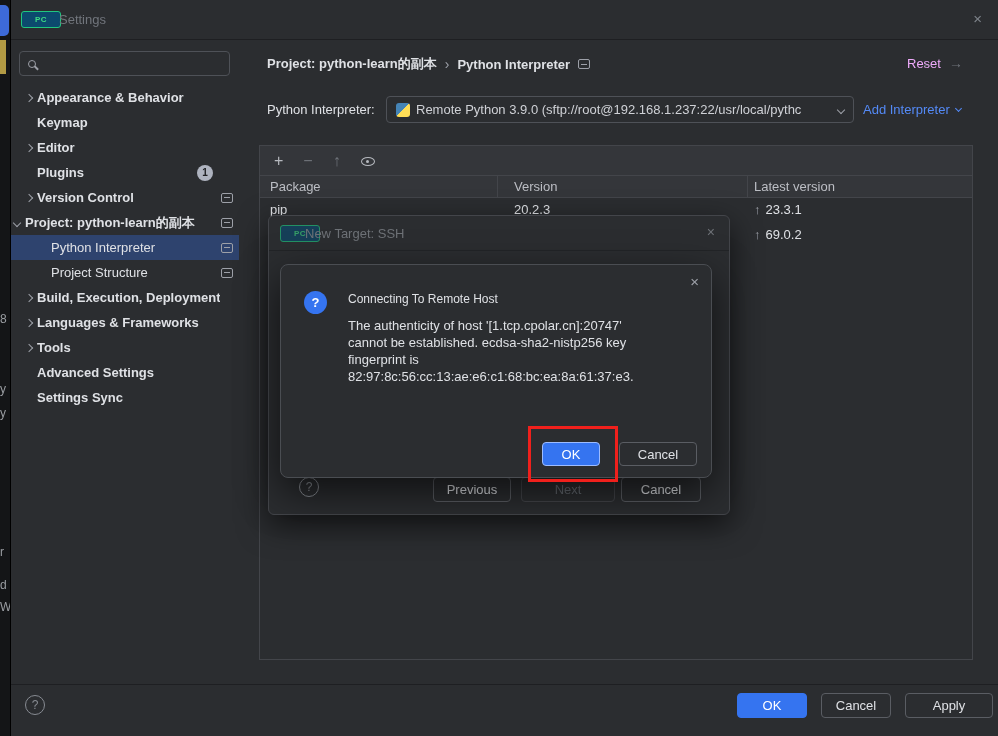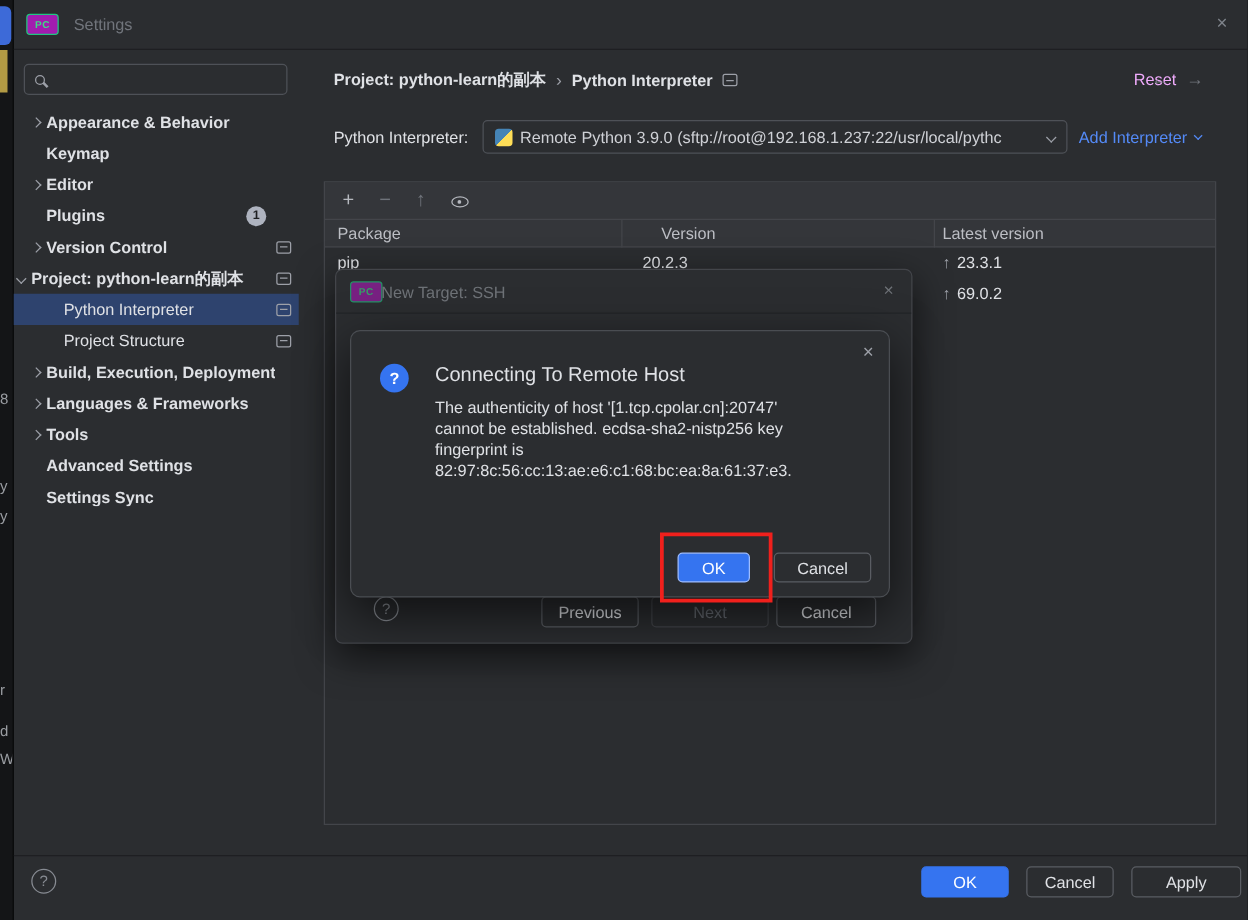--- a/index.html
+++ b/index.html
@@ -9,21 +9,21 @@
 
   
   .bg-blue{position:absolute;left:0;top:5px;width:9px;height:31px;background:#3d6ad8;border-radius:0 5px 5px 0;z-index:1}
   .bg-yellow{position:absolute;left:0;top:40px;width:6px;height:34px;background:#b29a44;z-index:1}
   .frag{position:absolute;left:0;width:10px;overflow:hidden;color:#9a9da2;font-size:12px;z-index:1}
   .f0{top:312px}.f1{top:382px}.f2{top:406px}.f3{top:545px}.f4{top:578px}.f5{top:600px}
 
   
   .win{position:absolute;left:10px;top:0;width:988px;height:736px;background:#2b2d30;border-left:1px solid #000;z-index:2}
   .titlebar{position:absolute;left:0;top:0;width:100%;height:40px;border-bottom:1px solid #1e1f22}
-  .pc-icon{width:26px;height:17px;border-radius:3px;background:#a21caf;border:1px solid #20c780;color:#3ddc84;
+  .pc-icon{width:40px;height:17px;border-radius:3px;background:#0c4a6e;border:1px solid #20c780;color:#3ddc84;
            font-size:8px;font-weight:700;display:flex;align-items:center;justify-content:center;letter-spacing:.5px;flex:none}
   .tb-pc{position:absolute;left:10px;top:11px}
   .win-title{position:absolute;left:48px;top:12px;color:#71757c}
   .close-x{position:absolute;right:16px;top:10px;color:#7e838a;font-size:15px;cursor:pointer}
 
   
   .search{position:absolute;left:8px;top:51px;width:211px;height:25px;background:#2b2d30;border:1px solid #4e5157;border-radius:4px;
           display:flex;align-items:center;padding:0 8px;gap:7px}
   .mag{width:8px;height:8px;border:1.5px solid #9da0a8;border-radius:50%;position:relative;flex:none}
   .mag::after{content:"";position:absolute;width:5px;height:1.5px;background:#9da0a8;right:-4px;bottom:-2px;transform:rotate(45deg)}
@@ -65,21 +65,21 @@
   .pkg-panel{position:absolute;left:248px;top:145px;width:714px;height:515px;border:1px solid #43454a;background:#2b2d30}
   .pkg-toolbar{position:absolute;left:0;top:0;width:100%;height:30px;background:#34363a;border-bottom:1px solid #43454a;
                display:flex;align-items:center;gap:20px;padding:0 14px;color:#b6b9bf}
   .ti{font-size:16px;line-height:1;cursor:pointer}
   .ti.dim{color:#6f737a}
   .eye{width:13px;height:13px;position:relative;cursor:pointer}
   .eye::before{content:"";position:absolute;left:0;top:3px;width:12px;height:7px;border:1.5px solid #b6b9bf;border-radius:50%}
   .eye::after{content:"";position:absolute;left:5px;top:5.5px;width:3px;height:3px;background:#b6b9bf;border-radius:50%}
   .pkg-header{position:absolute;left:0;top:30px;width:100%;height:22px;background:#34363a;border-bottom:1px solid #43454a;color:#bcbec4}
   .hc{position:absolute;top:3px}
-  .hc1{left:10px}.hc2{left:269px}.hc3{left:494px}
+  .hc1{left:10px}.hc2{left:254px}.hc3{left:494px}
   .vl{position:absolute;top:0;height:22px;width:1px;background:#43454a}
   .vl1{left:237px}.vl2{left:487px}
   .pkg-row{position:absolute;left:0;width:100%;height:25px}
   .r0{top:52px}.r1{top:77px}
   .cell{position:absolute;top:4px;white-space:nowrap}
   .cc1{left:10px}.cc2{left:254px}.cc3{left:494px}
   .uparrow{color:#9da0a8;margin-right:5px}
 
   
   .footer-sep{position:absolute;left:0;top:684px;width:100%;height:1px;background:#1e1f22}
@@ -106,21 +106,21 @@
   .snext{left:252px;top:261px;width:94px}
   .scancel{left:352px;top:261px;width:80px}
   .ssh .btn{position:absolute}
 
   
   .confirm{position:absolute;left:280px;top:264px;width:432px;height:214px;background:#2b2d30;border:1px solid #4a4d52;
            border-radius:8px;box-shadow:0 14px 40px rgba(0,0,0,.65);z-index:20}
   .c-close{position:absolute;right:12px;top:8px;color:#9da0a8;font-size:15px;cursor:pointer}
   .c-icon{position:absolute;left:23px;top:26px;width:23px;height:23px;border-radius:50%;background:#3574f0;color:#fff;
           font-weight:700;display:flex;align-items:center;justify-content:center;font-size:13px}
-  .c-title{position:absolute;left:67px;top:27px;font-size:16px}
+  .c-title{position:absolute;left:67px;top:27px;font-size:12px}
   .c-body{position:absolute;left:67px;top:52px;line-height:17px;color:#dfe1e5}
   .c-question{position:absolute;left:67px;top:133px}
   .c-ok{position:absolute;left:261px;top:177px;width:58px;height:24px;background:#3574f0;border:1px solid #9dbcff;color:#fff}
   .c-cancel{position:absolute;left:338px;top:177px;width:78px;height:24px}
   .confirm .btn{position:absolute}
 
   
   .red-box{position:absolute;left:528px;top:426px;width:90px;height:56px;border:3px solid #f0201c;z-index:30;pointer-events:none}
 </style>
 </head>

